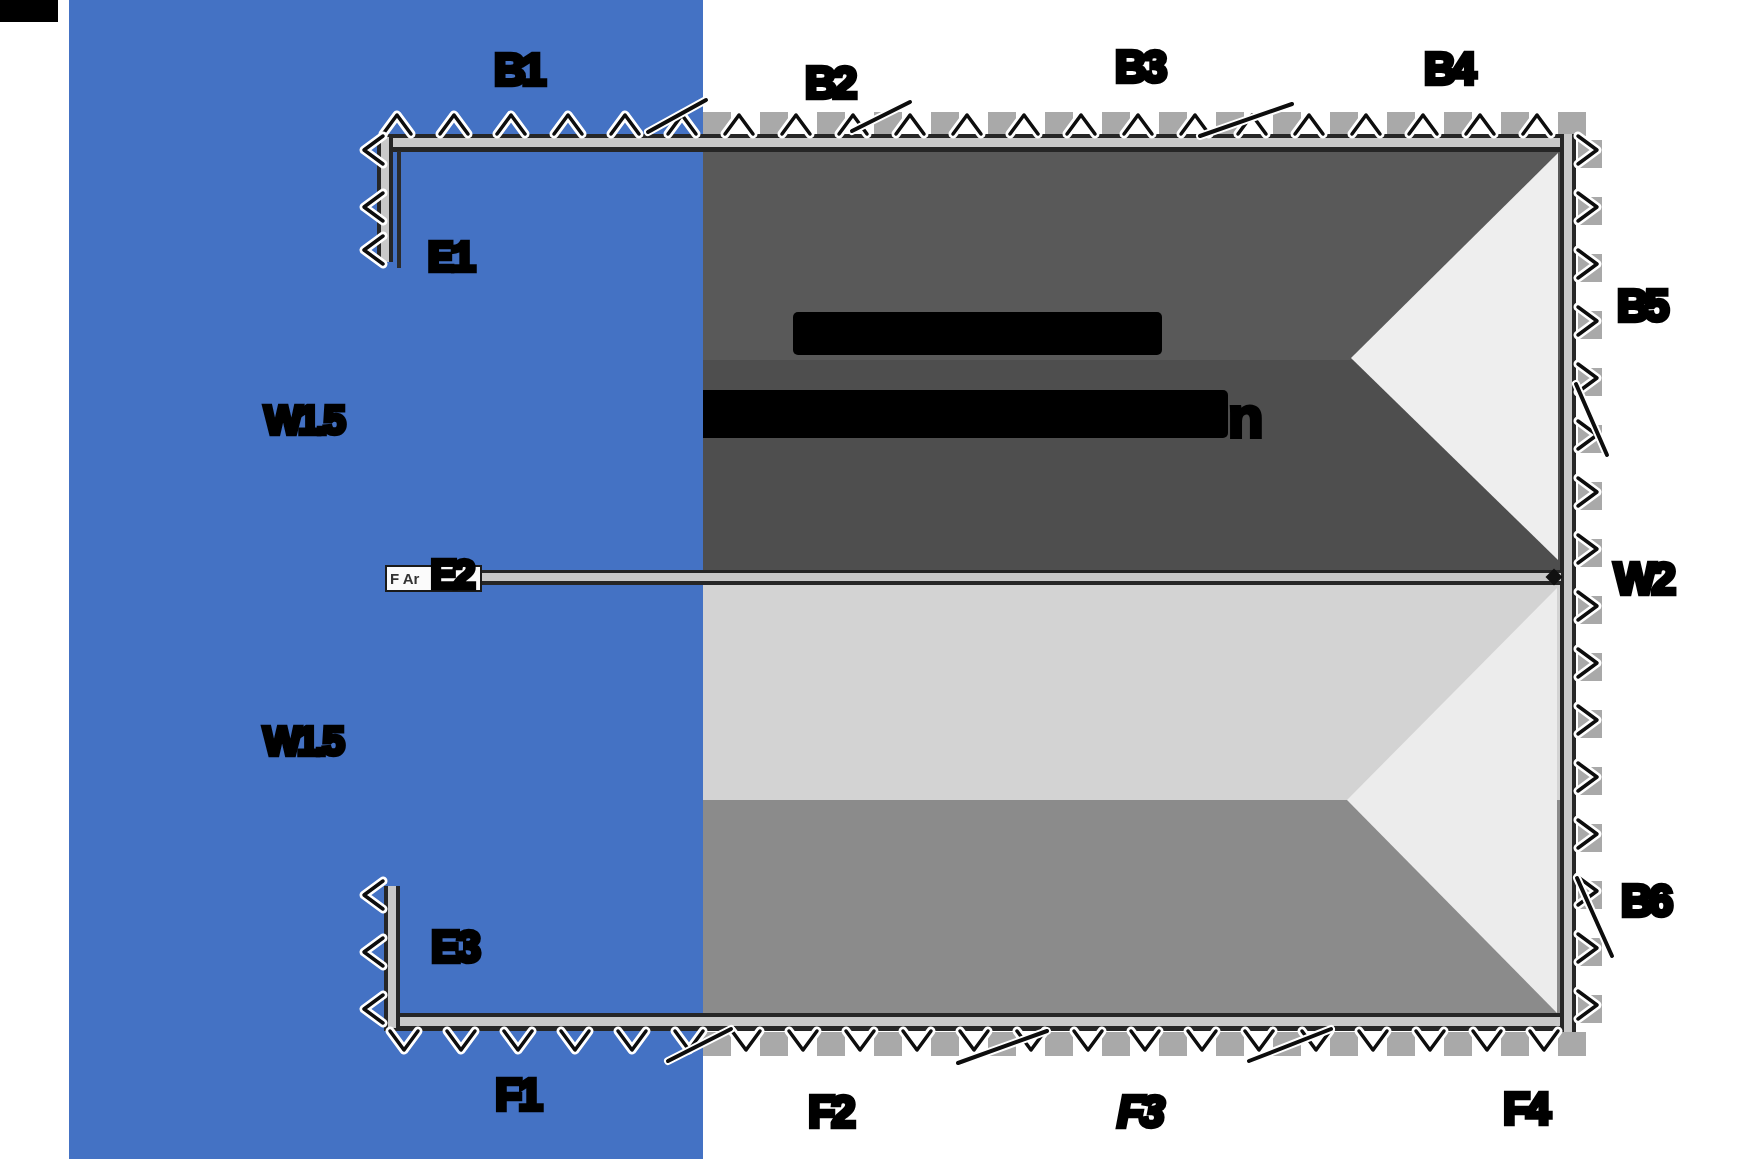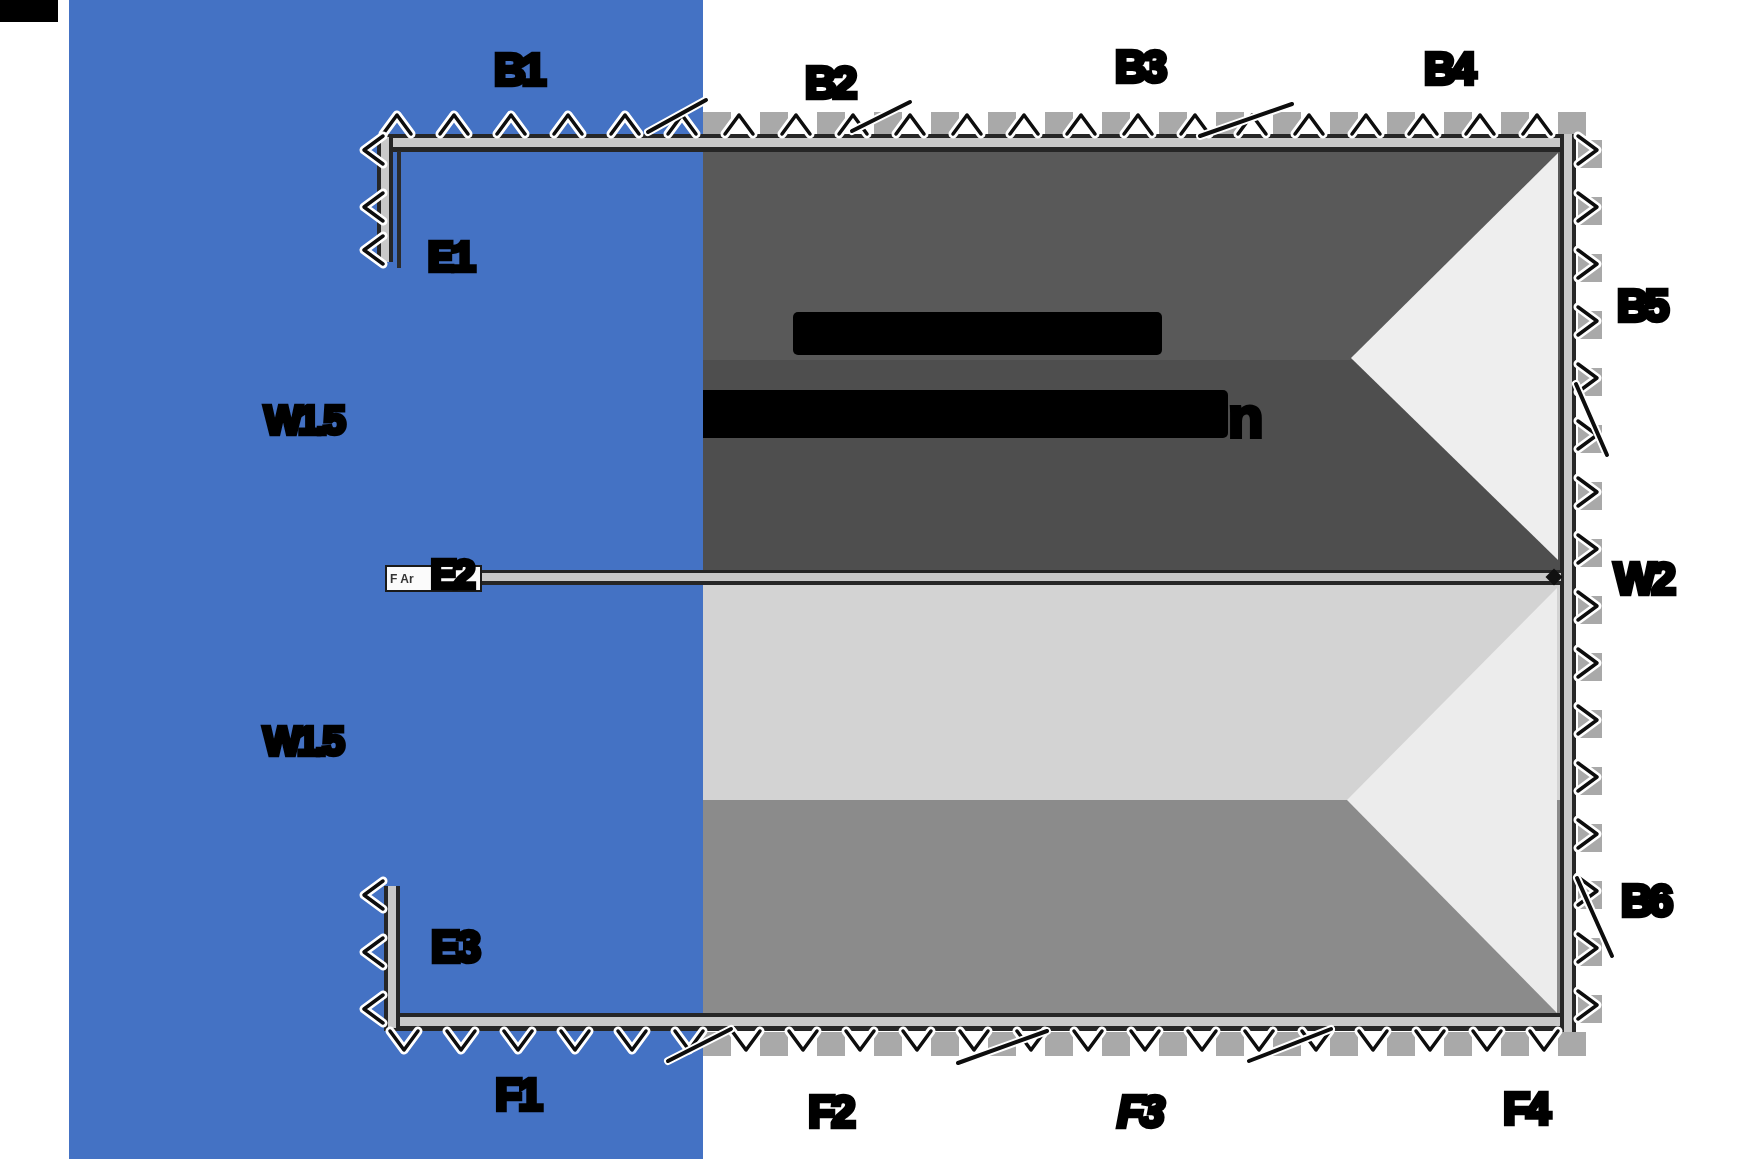--- a/index.html
+++ b/index.html
@@ -21,21 +21,21 @@
   
   .lbl{position:absolute;display:flex;align-items:center;justify-content:center;
        color:#000;font-weight:bold;font-size:44px;letter-spacing:-4px;
        -webkit-text-stroke:4.5px #000;white-space:nowrap;}
   .lbl.small{font-size:40px;}
   .titlebar{position:absolute;background:#000;border-radius:5px;}
   .nsuffix{position:absolute;color:#000;font-weight:bold;font-size:58px;
        -webkit-text-stroke:4px #000;line-height:1;}
   #ridgebox{position:absolute;left:385px;top:565px;width:97px;height:27px;
        background:#fbfbfb;border:2px solid #1a1a1a;box-sizing:border-box;
-       font-size:12px;color:#333;display:flex;align-items:center;gap:8px;
+       font-size:15px;color:#333;display:flex;align-items:center;gap:8px;
        padding-left:3px;font-weight:bold;}
   svg.overlay{position:absolute;left:0;top:0;pointer-events:none;}
   .diamond{position:absolute;width:12px;height:12px;background:#111;transform:rotate(45deg);}
   .corner-mark{position:absolute;background:#000;}
 </style>
 </head>
 <body>
 
 <div id="canvas">
 

